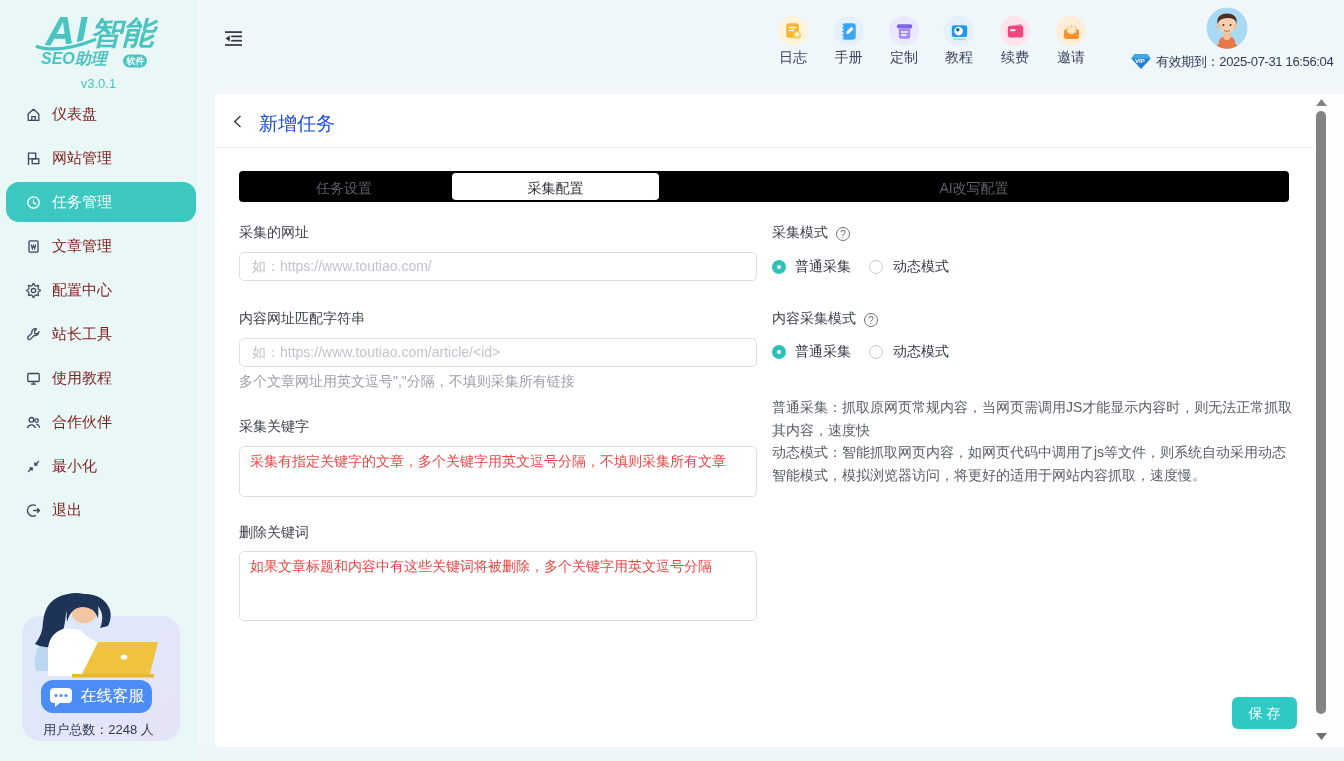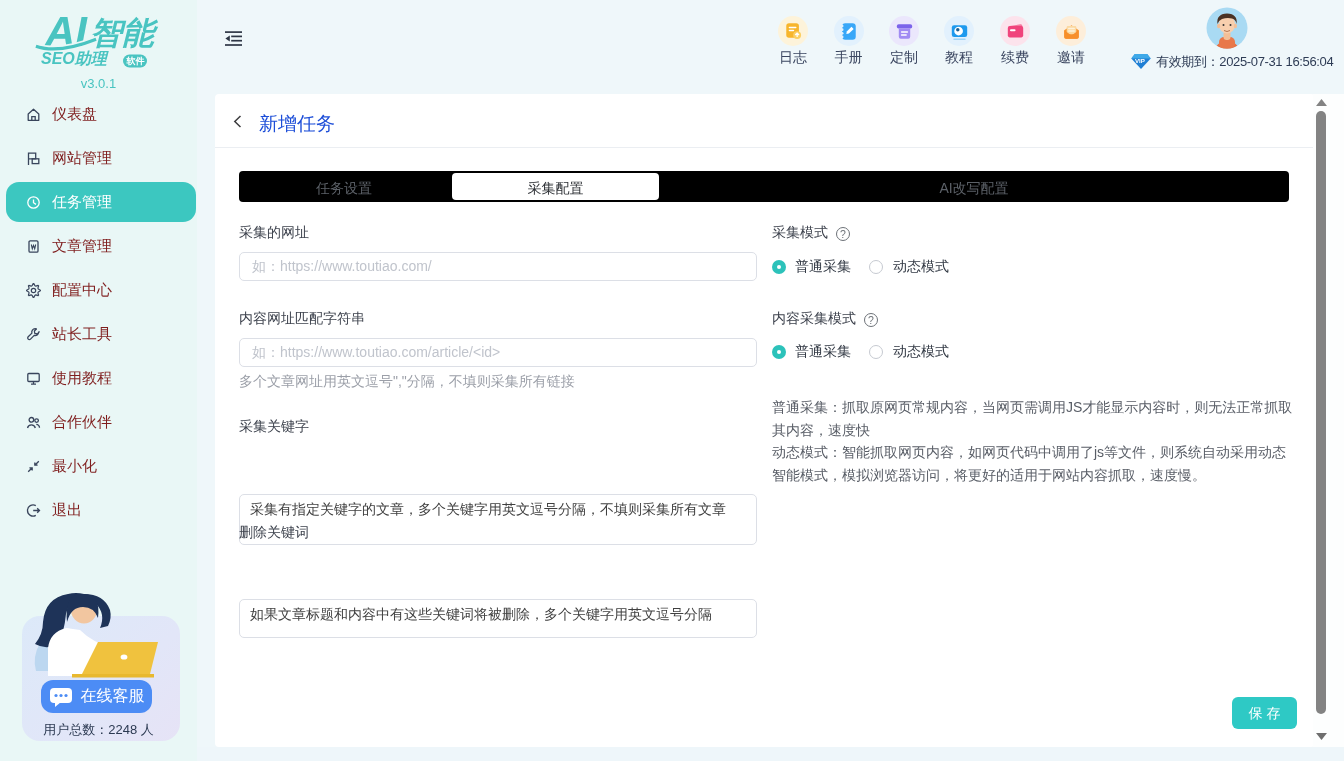--- a/index.html
+++ b/index.html
@@ -22,21 +22,21 @@
 .tblab { position:absolute; top:49px; width:56px; text-align:center; font-size:14px; color:#3b4660; }
 
 #card { position:absolute; left:215px; top:94px; width:1100px; height:653px; background:#fff; border-radius:4px; }
 #backrow { position:absolute; left:259px; top:111px; font-size:19px; color:#1d4ed8; }
 #divider { position:absolute; left:215px; top:147px; width:1098px; height:1px; background:#ebeef2; }
 #tabbar { position:absolute; left:239px; top:171px; width:1050px; height:31px; background:#000000; border-radius:4px; }
 .tab { position:absolute; top:0; height:31px; width:210px; line-height:35px; text-align:center; font-size:14px; color:#5c6168; }
 #tabact { position:absolute; left:452px; top:173px; width:207px; height:27px; background:#fff; border-radius:4px; box-shadow:0 1px 3px rgba(0,0,0,.08); line-height:30px; text-align:center; font-size:14px; color:#2d3035; }
 .flabel { position:absolute; font-size:14px; color:#3d424d; }
 .finput { position:absolute; left:239px; width:518px; height:29px; border:1px solid #dcdfe6; border-radius:5px; color:#c0c4cc; font-size:14px; line-height:27px; padding-left:12px; background:#fff; }
-.farea { position:absolute; left:239px; width:518px; border:1px solid #dcdfe6; border-radius:5px; color:#404040; font-size:14px; padding:6px 10px; background:#fff;margin-top:48px; }
+.farea { position:absolute; left:239px; width:518px; border:1px solid #dcdfe6; border-radius:5px; color:#ef4444; font-size:14px; padding:6px 10px; background:#fff; }
 .hint { position:absolute; font-size:14px; color:#9b9fa8; }
 .radio-row { position:absolute; left:772px; display:flex; align-items:center; font-size:14px; color:#333a45; }
 .qm { display:inline-block; width:14px; height:14px; border:1px solid #6d7278; border-radius:50%; font-size:10.5px; line-height:13px; text-align:center; color:#6d7278; vertical-align:-1px; margin-left:4px; }
 .rsel { width:14px; height:14px; border-radius:50%; background:#2cc2ba; margin-right:9px; position:relative; }
 .rsel::after { content:""; position:absolute; left:5px; top:5px; width:4px; height:4px; border-radius:50%; background:#fff; }
 .rnot { width:14px; height:14px; border-radius:50%; background:#fff; border:1px solid #c6cad1; margin:0 10px 0 18px; flex:none; }
 #paragraph { position:absolute; left:772px; top:396px; width:522px; font-size:14px; color:#585d66; line-height:22.6px; }
 #savebtn { position:absolute; left:1232px; top:697px; width:65px; height:32px; background:#2ec9c5; border-radius:6px; color:#fff; font-size:14px; text-align:center; line-height:32px; }
 
 #sbtrack { position:absolute; left:1313px; top:94px; width:31px; height:653px; background:#fdfefe; }
@@ -234,21 +234,21 @@
 <div id="tabact">采集配置</div>
 
 <div class="flabel" style="left:239px;top:224px">采集的网址</div>
 <div class="finput" style="top:252px">如：https://www.toutiao.com/</div>
 <div class="flabel" style="left:239px;top:310px">内容网址匹配字符串</div>
 <div class="finput" style="top:338px">如：https://www.toutiao.com/article/&lt;id&gt;</div>
 <div class="hint" style="left:239px;top:373px">多个文章网址用英文逗号","分隔，不填则采集所有链接</div>
 <div class="flabel" style="left:239px;top:418px">采集关键字</div>
 <div class="farea" style="top:446px;height:51px">采集有指定关键字的文章，多个关键字用英文逗号分隔，不填则采集所有文章</div>
 <div class="flabel" style="left:239px;top:524px">删除关键词</div>
-<div class="farea" style="top:551px;height:39px">如果文章标题和内容中有这些关键词将被删除，多个关键字用英文逗号分隔</div>
+<div class="farea" style="top:551px;height:70px">如果文章标题和内容中有这些关键词将被删除，多个关键字用英文逗号分隔</div>
 
 <div class="flabel" style="left:772px;top:224px">采集模式 <span class="qm">?</span></div>
 <div class="radio-row" style="top:257.5px"><span class="rsel"></span>普通采集<span class="rnot"></span>动态模式</div>
 <div class="flabel" style="left:772px;top:310px">内容采集模式 <span class="qm">?</span></div>
 <div class="radio-row" style="top:342.5px"><span class="rsel"></span>普通采集<span class="rnot"></span>动态模式</div>
 <div id="paragraph">普通采集：抓取原网页常规内容，当网页需调用JS才能显示内容时，则无法正常抓取其内容，速度快<br>动态模式：智能抓取网页内容，如网页代码中调用了js等文件，则系统自动采用动态智能模式，模拟浏览器访问，将更好的适用于网站内容抓取，速度慢。</div>
 <div id="savebtn">保 存</div>
 
 <div id="sbright"></div>
 <div id="sbtrack"></div>

